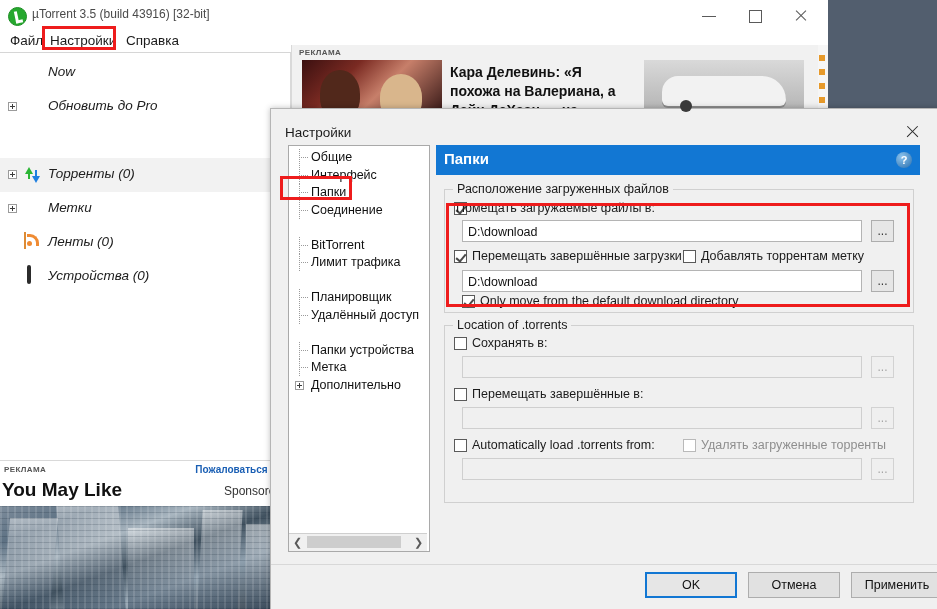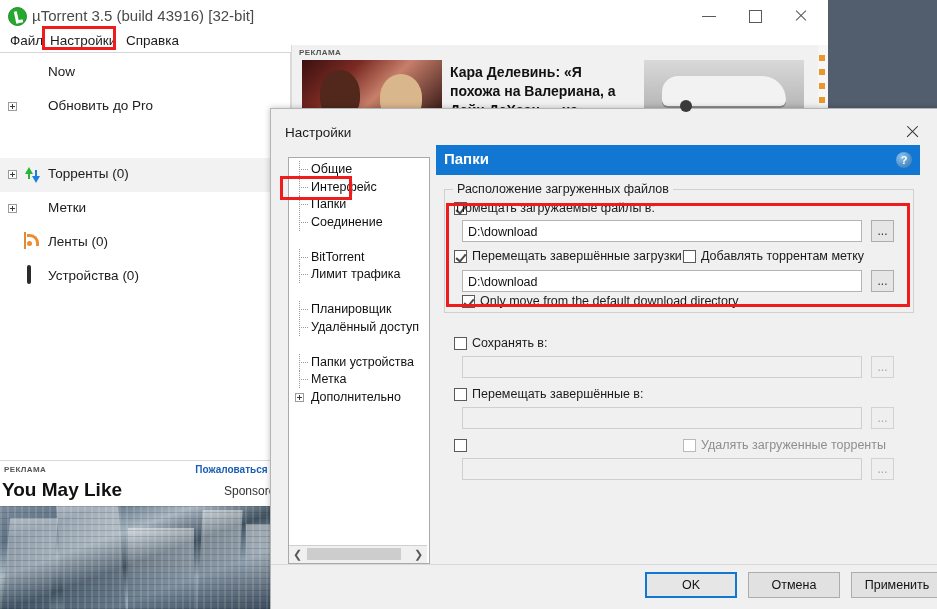--- a/index.html
+++ b/index.html
@@ -21,21 +21,21 @@
   #title-icon{
     position:absolute;left:8px;top:7px;width:17px;height:17px;border-radius:50%;
     background:#26a82e;border:1px solid #1d8f25;
   }
   #title-icon:after{
     content:"";position:absolute;left:6px;top:3px;width:4px;height:9px;
     border-left:3px solid #fff;border-bottom:3px solid #fff;
     transform:rotate(-12deg);
   }
   #title-text{
-    position:absolute;left:32px;top:7px;font-size:15px;color:#4a4a4a;
+    position:absolute;left:32px;top:7px;font-size:12px;color:#4a4a4a;
     white-space:nowrap;
   }
   .winbtn{
     position:absolute;top:0;width:46px;height:32px;cursor:default;
   }
   .winbtn span{display:block;position:absolute;}
   #btn-min{right:96px;}
   #btn-min span{left:16px;top:16px;width:14px;height:1px;background:#5a5a5a;}
   #btn-max{right:50px;}
   #btn-max span{left:17px;top:10px;width:11px;height:11px;border:1px solid #5a5a5a;}
@@ -65,21 +65,21 @@
     position:absolute;left:0;width:290px;height:34px;
   }
   .side-row.sel{background:#f2f2f2;}
   .side-expander{
     position:absolute;left:8px;top:12px;width:9px;height:9px;border:1px solid #9b9b9b;
     background:#fff;box-sizing:border-box;
   }
   .side-expander:before{content:"";position:absolute;left:3px;top:1px;width:1px;height:5px;background:#3c3c3c;}
   .side-expander:after{content:"";position:absolute;left:1px;top:3px;width:5px;height:1px;background:#3c3c3c;}
   .side-icon{position:absolute;left:22px;top:7px;width:20px;height:20px;}
-  .side-label{position:absolute;left:48px;top:8px;font-size:13.5px;color:#202020;white-space:nowrap;}
+  .side-label{position:absolute;left:48px;top:8px;font-size:13.5px;color:#202020;white-space:nowrap;font-style:italic;}
 
   .ic-now{width:16px;height:16px;margin:2px;background:#1e7fe0;
      clip-path:polygon(50% 0,93% 25%,93% 75%,50% 100%,7% 75%,7% 25%);}
   .ic-pro{width:17px;height:17px;margin:2px;border-radius:50%;background:#2bb534;position:relative;}
   .ic-pro:after{content:"";position:absolute;left:5px;top:3px;width:4px;height:8px;border-left:3px solid #fff;border-bottom:3px solid #fff;transform:rotate(-12deg);}
   .ic-game{width:18px;height:11px;margin:5px 1px;border-radius:6px;background:#343434;position:relative;}
   .ic-game:before{content:"";position:absolute;left:3px;top:3px;width:4px;height:4px;border-radius:50%;background:#fff;}
   .ic-game:after{content:"";position:absolute;right:3px;top:3px;width:4px;height:4px;border-radius:50%;background:#fff;}
   .ic-tor{position:relative;width:20px;height:20px;}
   .ic-tor .up{position:absolute;left:3px;top:2px;width:0;height:0;border-left:4px solid transparent;border-right:4px solid transparent;border-bottom:7px solid #2bb534;}
@@ -136,21 +136,21 @@
     position:absolute;left:270px;top:108px;width:667px;height:501px;
     background:#f0f0f0;border:1px solid #b5b5b5;box-shadow:0 0 6px rgba(0,0,0,.25);
   }
   #dlg-title{position:absolute;left:14px;top:16px;font-size:13.5px;color:#1b1b1b;}
   #dlg-close{position:absolute;right:8px;top:8px;width:36px;height:30px;}
   #dlg-close .x1,#dlg-close .x2{position:absolute;left:11px;top:14px;width:15px;height:1.3px;background:#2a2a2a;}
   #dlg-close .x1{transform:rotate(45deg);} #dlg-close .x2{transform:rotate(-45deg);}
 
   #tree{
     position:absolute;left:17px;top:36px;width:140px;height:405px;
-    background:#fff;border:1px solid #a9a9a9;overflow:hidden;margin-top:12px;
+    background:#fff;border:1px solid #a9a9a9;overflow:hidden;
   }
   .tree-row{position:absolute;left:0;width:138px;height:17.5px;font-size:12.5px;color:#101010;white-space:nowrap;}
   .tree-dash{position:absolute;left:10px;top:8px;width:9px;height:1px;
      background:repeating-linear-gradient(90deg,#9a9a9a 0 1px,transparent 1px 2px);}
   .tree-vline{position:absolute;left:10px;top:0;width:1px;height:17.5px;
      background:repeating-linear-gradient(180deg,#9a9a9a 0 1px,transparent 1px 2px);}
   .tree-label{position:absolute;left:22px;top:1px;}
   .tree-plus{position:absolute;left:6px;top:4px;width:9px;height:9px;border:1px solid #9b9b9b;background:#fff;box-sizing:border-box;}
   .tree-plus:before{content:"";position:absolute;left:3px;top:1px;width:1px;height:5px;background:#3c3c3c;}
   .tree-plus:after{content:"";position:absolute;left:1px;top:3px;width:5px;height:1px;background:#3c3c3c;}
@@ -386,32 +386,36 @@
     <span class="cblabel" style="left:265px;top:104px">Добавлять торрентам метку</span>
 
     <span class="txt" style="left:26px;top:125px;width:400px">D:\download</span>
     <span class="dots" style="left:435px;top:125px">...</span>
 
     <span class="cb checked" style="left:26px;top:150px"></span>
     <span class="cblabel" style="left:44px;top:149px">Only move from the default download directory</span>
 
     <div id="redbox1"></div>
 
+    <div class="group" id="group2">
+      <span class="group-title">Location of .torrents</span>
+    </div>
 
     <span class="cb" style="left:18px;top:192px"></span>
     <span class="cblabel" style="left:36px;top:191px">Сохранять в:</span>
     <span class="txt dis" style="left:26px;top:211px;width:400px"></span>
     <span class="dots dis" style="left:435px;top:211px">...</span>
 
     <span class="cb" style="left:18px;top:243px"></span>
     <span class="cblabel" style="left:36px;top:242px">Перемещать завершённые в:</span>
     <span class="txt dis" style="left:26px;top:262px;width:400px"></span>
     <span class="dots dis" style="left:435px;top:262px">...</span>
 
     <span class="cb" style="left:18px;top:294px"></span>
+    <span class="cblabel" style="left:36px;top:293px">Automatically load .torrents from:</span>
     <span class="cb dis" style="left:247px;top:294px"></span>
     <span class="cblabel dis" style="left:265px;top:293px">Удалять загруженные торренты</span>
     <span class="txt dis" style="left:26px;top:313px;width:400px"></span>
     <span class="dots dis" style="left:435px;top:313px">...</span>
   </div>
 
   <div id="dlg-footer-line"></div>
   <div class="dbtn" id="btn-ok">OK</div>
   <div class="dbtn" id="btn-cancel">Отмена</div>
   <div class="dbtn" id="btn-apply">Применить</div>

